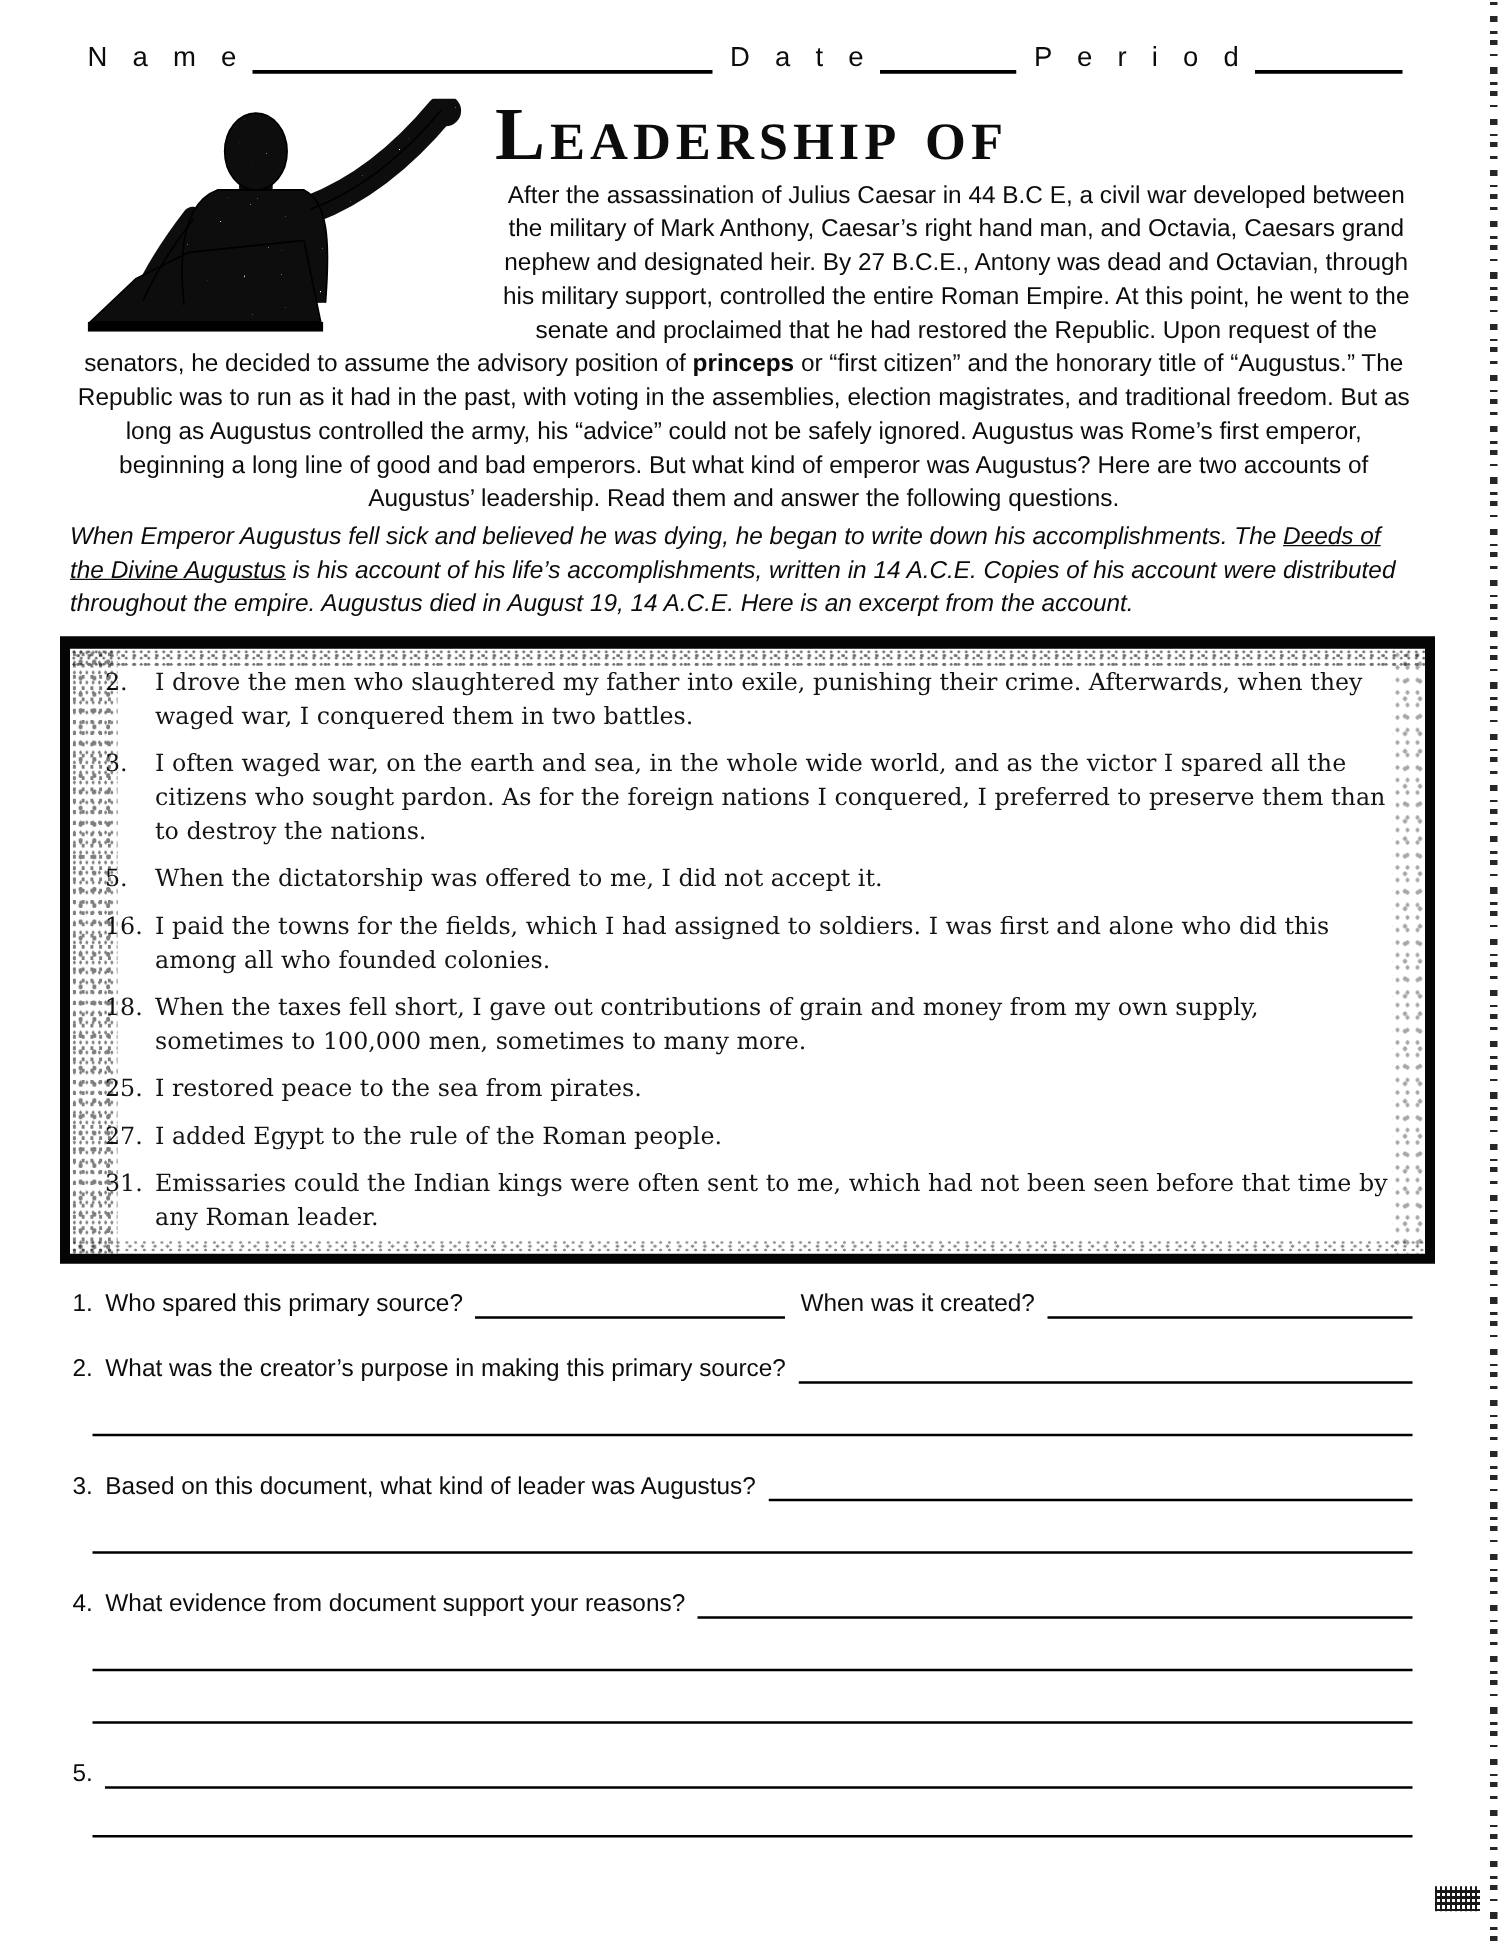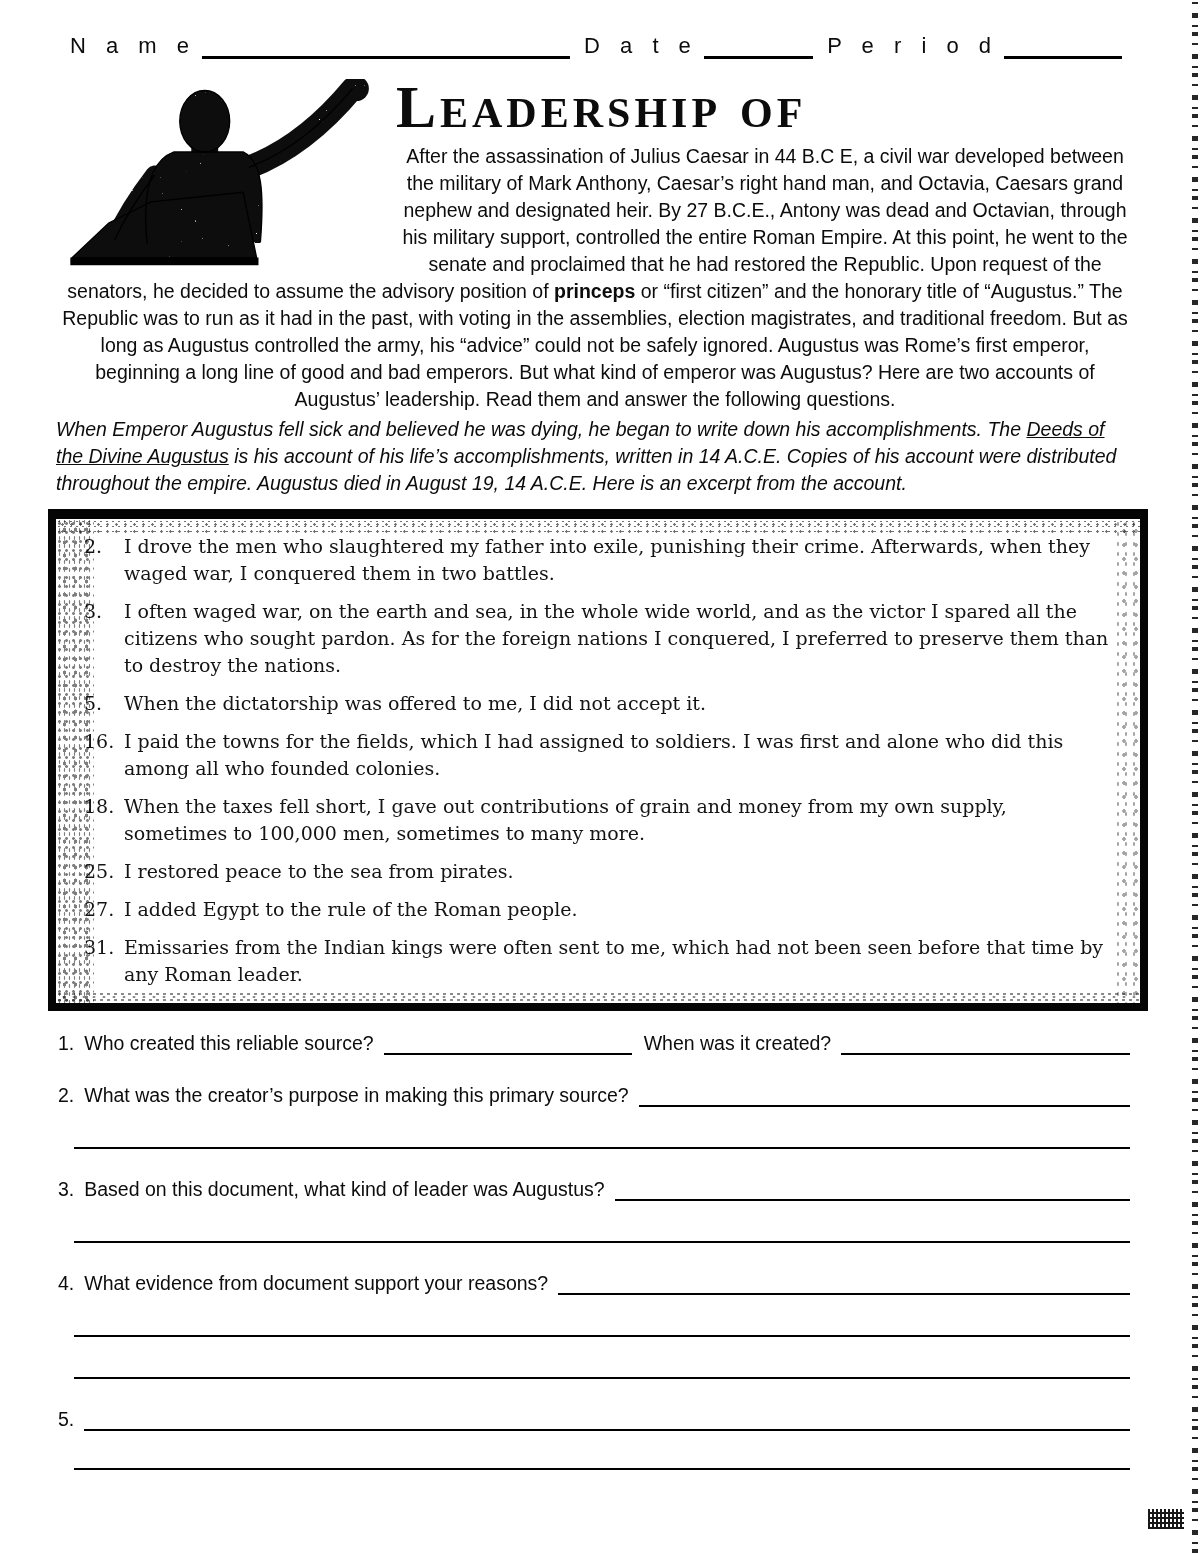--- a/index.html
+++ b/index.html
@@ -168,29 +168,29 @@
     <div class="item">
         <span class="num">25.</span>
         <span class="txt">I restored peace to the sea from pirates.</span>
       </div>
     <div class="item">
         <span class="num">27.</span>
         <span class="txt">I added Egypt to the rule of the Roman people.</span>
       </div>
     <div class="item">
         <span class="num">31.</span>
-        <span class="txt">Emissaries from the Indian kings were often sent to me, which had not been seen before that time by any Roman leader.</span>
+        <span class="txt">Emissaries could the Indian kings were often sent to me, which had not been seen before that time by any Roman leader.</span>
       </div>
   </div>
 
   <div class="questions">
 
     <div class="q-row">
       <span class="q-text">1.</span>
-      <span class="q-text">Who created this reliable source?</span>
+      <span class="q-text">Who spared this primary source?</span>
       <span class="ans fixed1"></span>
       <span class="q-text">When was it created?</span>
       <span class="ans grow"></span>
     </div>
 
     <div class="q-row">
       <span class="q-text">2.</span>
       <span class="q-text">What was the creator’s purpose in making this primary source?</span>
       <span class="ans grow"></span>
     </div>

